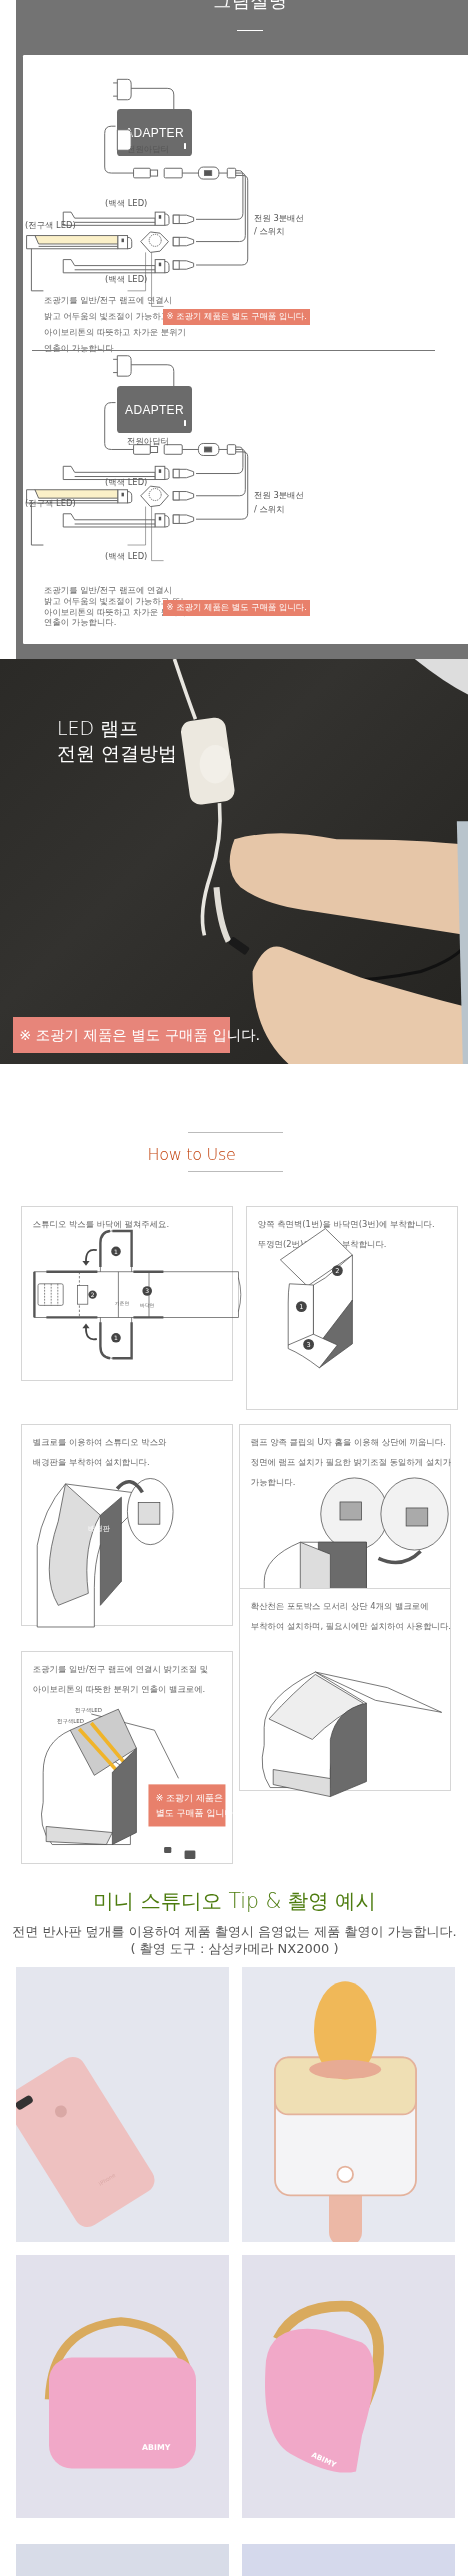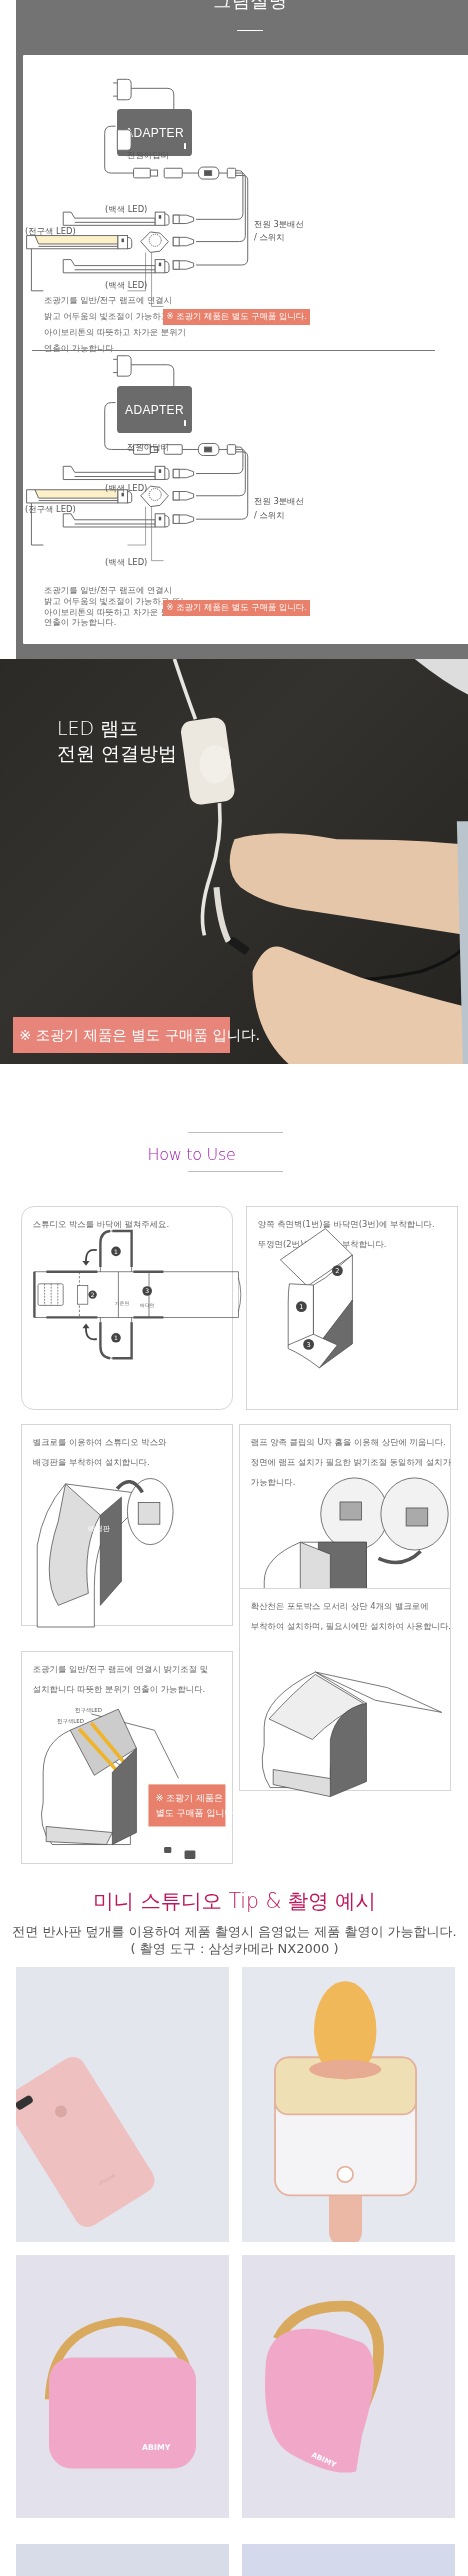--- a/index.html
+++ b/index.html
@@ -9,41 +9,41 @@
   .gray-sec { position: absolute; left: 16px; top: 0; width: 469px; height: 659px; background: #737373; text-decoration: underline; }
   .gray-title { position: absolute; left: 0; width: 469px; top: -10.8px; text-align: center; color: #fff; font-size: 18px; font-weight: 300; letter-spacing: 0.6px; }
   .gray-rule { position: absolute; left: 142px; top: 30px; width: 26.4px; height: 0.6px; background: #fff; }
   .gray-rule.center { left: 221px; }
   .panel { position: absolute; left: 7.2px; top: 55px; width: 452px; height: 589px; background: #fff; border-radius: 1.2px; }
   .diag-divider { position: absolute; left: 32px; top: 350px; width: 403px; height: 0.6px; background: #777; }
 
   
   .adapter { position: absolute; width: 75px; height: 47px; background: #6b6b6b; border-radius: 3.6px; color: #fff; font-size: 12px; font-family: "Liberation Sans", sans-serif; display: flex; align-items: center; justify-content: center; letter-spacing: 0.3px; }
   .adapter .led-dot { position: absolute; right: 6px; bottom: 7.2px; width: 1.8px; height: 6px; background: #fff; border-radius: 0.6px; }
-  .label { position: absolute; font-size: 8.4px; color: #555; white-space: nowrap; margin-top: 6px; }
+  .label { position: absolute; font-size: 8.4px; color: #555; white-space: nowrap; }
   .desc { position: absolute; font-size: 8.4px; color: #666; line-height: 16px; white-space: nowrap; }
   .warn-badge { position: absolute; background: #e8806b; color: #fff; font-size: 8.4px; padding: 2.4px 3.6px; white-space: nowrap; }
 
   svg { position: absolute; overflow: visible; }
 
   
   .photo { position: absolute; left: 0; top: 659px; width: 469px; height: 405px; background: linear-gradient(135deg, #2b2a27 0%, #33322f 40%, #242320 100%); overflow: hidden; }
   .photo-title { position: absolute; left: 29px; color: #fff; font-size: 19px; font-weight: 300; line-height: 25px; }
   .photo-title .hl { position: relative; display: inline-block; }
   .photo-title .hl::after { content: ""; position: absolute; left: -2.4px; right: -2.4px; bottom: -1.2px; height: 10.8px; background: rgba(190,190,190,0.45); z-index: -1; }
   .photo-warn { position: absolute; left: 13.2px; top: 1017px; width: 217px; height: 36px; background: #e7857a; color: #fff; font-size: 14.4px; display: flex; align-items: center; padding-left: 6px; white-space: nowrap; }
 
   
   .htu-rule { position: absolute; left: 188px; width: 95px; height: 0.6px; background: #bbb; }
-  .htu-title { position: absolute; left: 0; width: 383px; top: 1145px; text-align: center; font-size: 16px; color: #a21caf; font-weight: 300; letter-spacing: -0.3px; }
+  .htu-title { position: absolute; left: 0; width: 383px; top: 1145px; text-align: center; font-size: 16px; color: #c2410c; font-weight: 300; letter-spacing: -0.3px; }
   .step { position: absolute; width: 212px; border: 0.6px solid #d6d6d6; background: #fff; }
   .step-text { position: absolute; left: 10.8px; top: 7.2px; font-size: 8.4px; color: #666; line-height: 20px; white-space: nowrap; }
 
   
-  .tip-title { position: absolute; left: 0; width: 469px; top: 1887px; text-align: center; font-size: 20.4px; font-weight: 300; color: #be185d; }
+  .tip-title { position: absolute; left: 0; width: 469px; top: 1887px; text-align: center; font-size: 20.4px; font-weight: 300; color: #4d7c0f; }
   .tip-sub { position: absolute; left: 0; width: 469px; text-align: center; font-size: 13px; color: #555; }
   .shot { position: absolute; width: 213px; overflow: hidden; }
 </style>
 </head>
 <body>
 
 <div class="gray-sec">
   <div class="gray-title">그림설명</div>
   <div class="gray-rule center"></div>
   <div class="panel"></div>
@@ -218,21 +218,21 @@
     <div><span class="hl">LED 램프</span></div>
     <div><span class="hl">전원 연결방법</span></div>
   </div>
 </div>
 <div class="photo-warn">※ 조광기 제품은 별도 구매품 입니다.</div>
 
 <div class="htu-rule" style="top:1132px;"></div>
 <div class="htu-title">How to Use</div>
 <div class="htu-rule" style="top:1171px;"></div>
 
-<div class="step" style="left:21px;top:1206px;height:204px;border-radius:13px;">
+<div class="step" style="left:21px;top:1206px;height:175px;">
   <div class="step-text">
     <div>스튜디오 박스를 바닥에 펼쳐주세요.</div>
   </div>
   <svg width="212" height="204" style="left:0;top:0" viewBox="0 0 352 340">
     <g fill="#fff" stroke="#555" stroke-width="1.2">
       <rect x="20" y="108" width="340" height="76" fill="none"></rect>
       <path d="M 160 108 L 160 184 M 211 108 L 211 184"></path>
       <path d="M 95 108 L 95 184" stroke-dasharray="4 3"></path>
       <rect x="26" y="128" width="42" height="36" rx="3"></rect>
       <path d="M 37 128 L 37 164 M 48 128 L 48 164 M 59 128 L 59 164" stroke-dasharray="3 2"></path>
@@ -332,21 +332,21 @@
       <path d="M 130 195 L 210 195 L 210 336 L 130 336 Z" fill="#6b6b6b"></path>
       <path d="M 100 195 L 150 215 L 150 336 L 100 336 Z" fill="#ddd"></path>
     </g>
     <path d="M 230 222 Q 270 240 300 210" stroke="#555" stroke-width="6" fill="none"></path>
   </svg>
 </div>
 
 <div class="step" style="left:21px;top:1641px;height:213px;margin-top:10px;">
   <div class="step-text">
     <div>조광기를 일반/전구 램프에 연결시 밝기조절 및</div>
-    <div>설치합니다 따뜻한 분위기 연출이 가능합니다.</div>
+    <div>아이보리톤의 따뜻한 분위기 연출이 밸크로에.</div>
   </div>
   <svg width="212" height="213" style="left:0;top:0" viewBox="0 0 352 354">
     <g stroke="#444" stroke-width="1.2">
       <path d="M 115 103 L 220 130 L 260 210" fill="#fff"></path>
       <path d="M 35 200 Q 35 150 80 130 L 180 200 L 180 320 L 50 320 Q 25 290 35 250 Z" fill="#fff"></path>
       <path d="M 80 130 L 160 95 L 190 160 L 120 205 Z" fill="#ccc"></path>
       <path d="M 95 128 L 160 200" stroke="#f0b429" stroke-width="6"></path>
       <path d="M 115 118 L 175 190" stroke="#f0b429" stroke-width="6"></path>
       <path d="M 150 200 L 190 160 L 190 300 L 150 320 Z" fill="#6b6b6b"></path>
       <path d="M 40 290 L 150 300 L 140 320 L 40 315 Z" fill="#ddd"></path>

